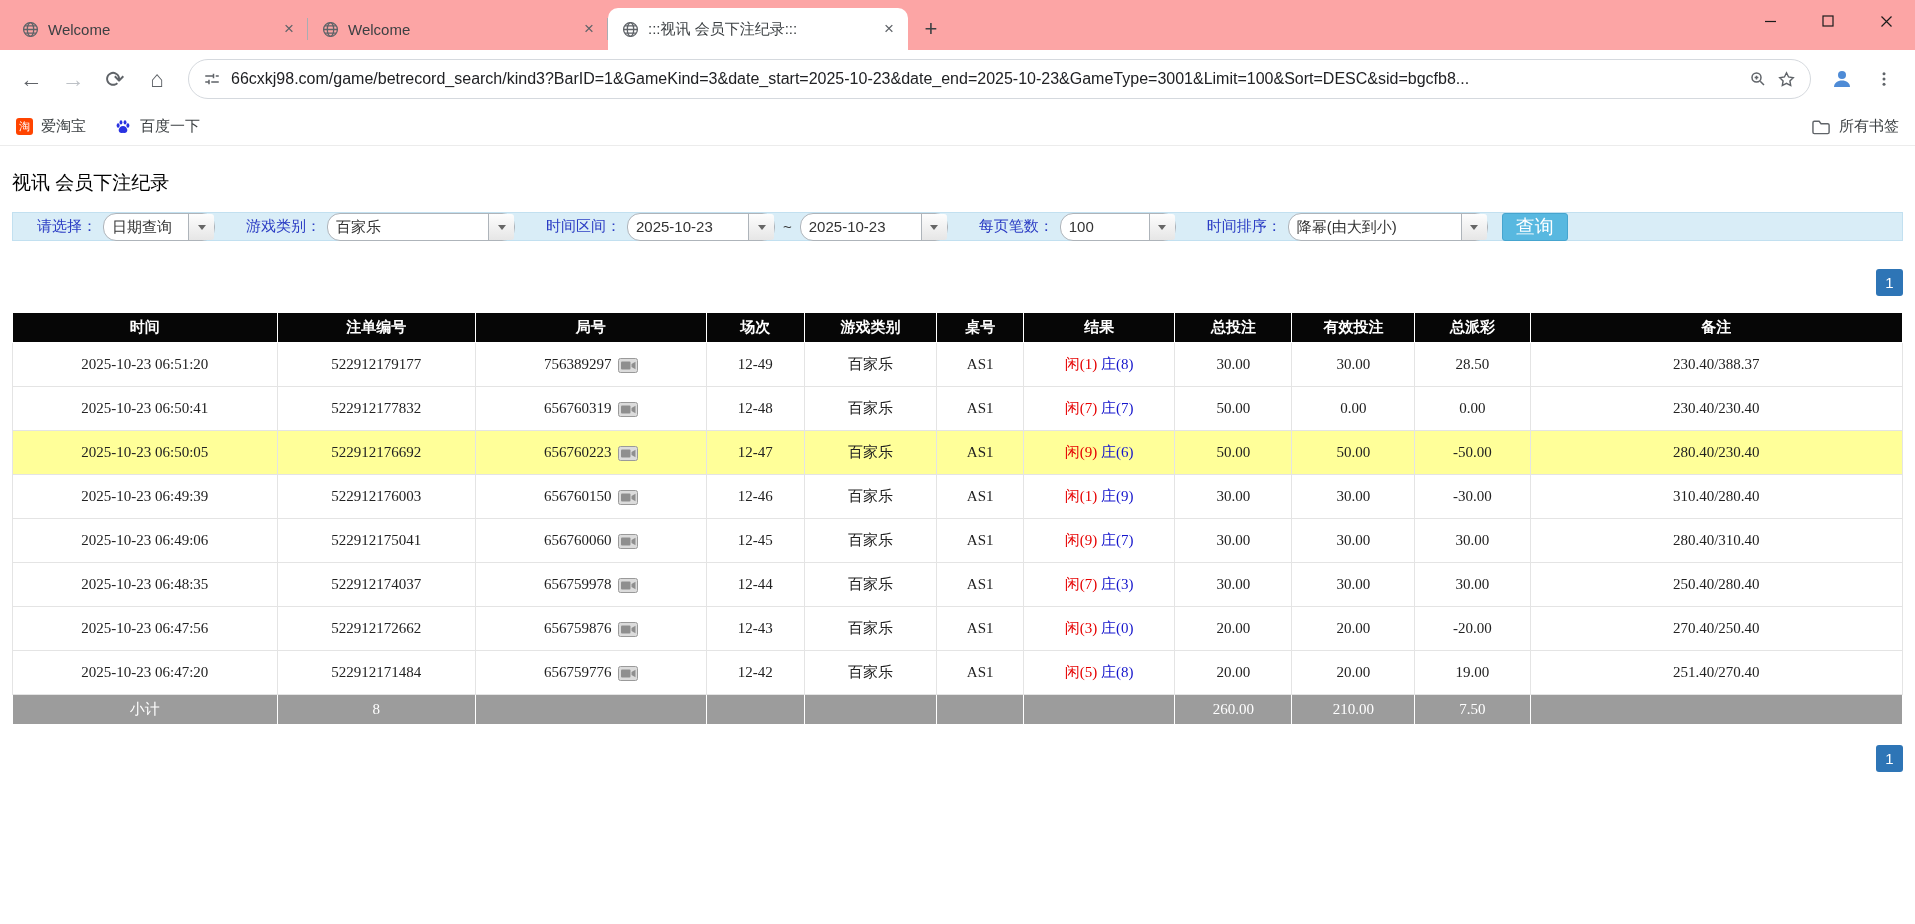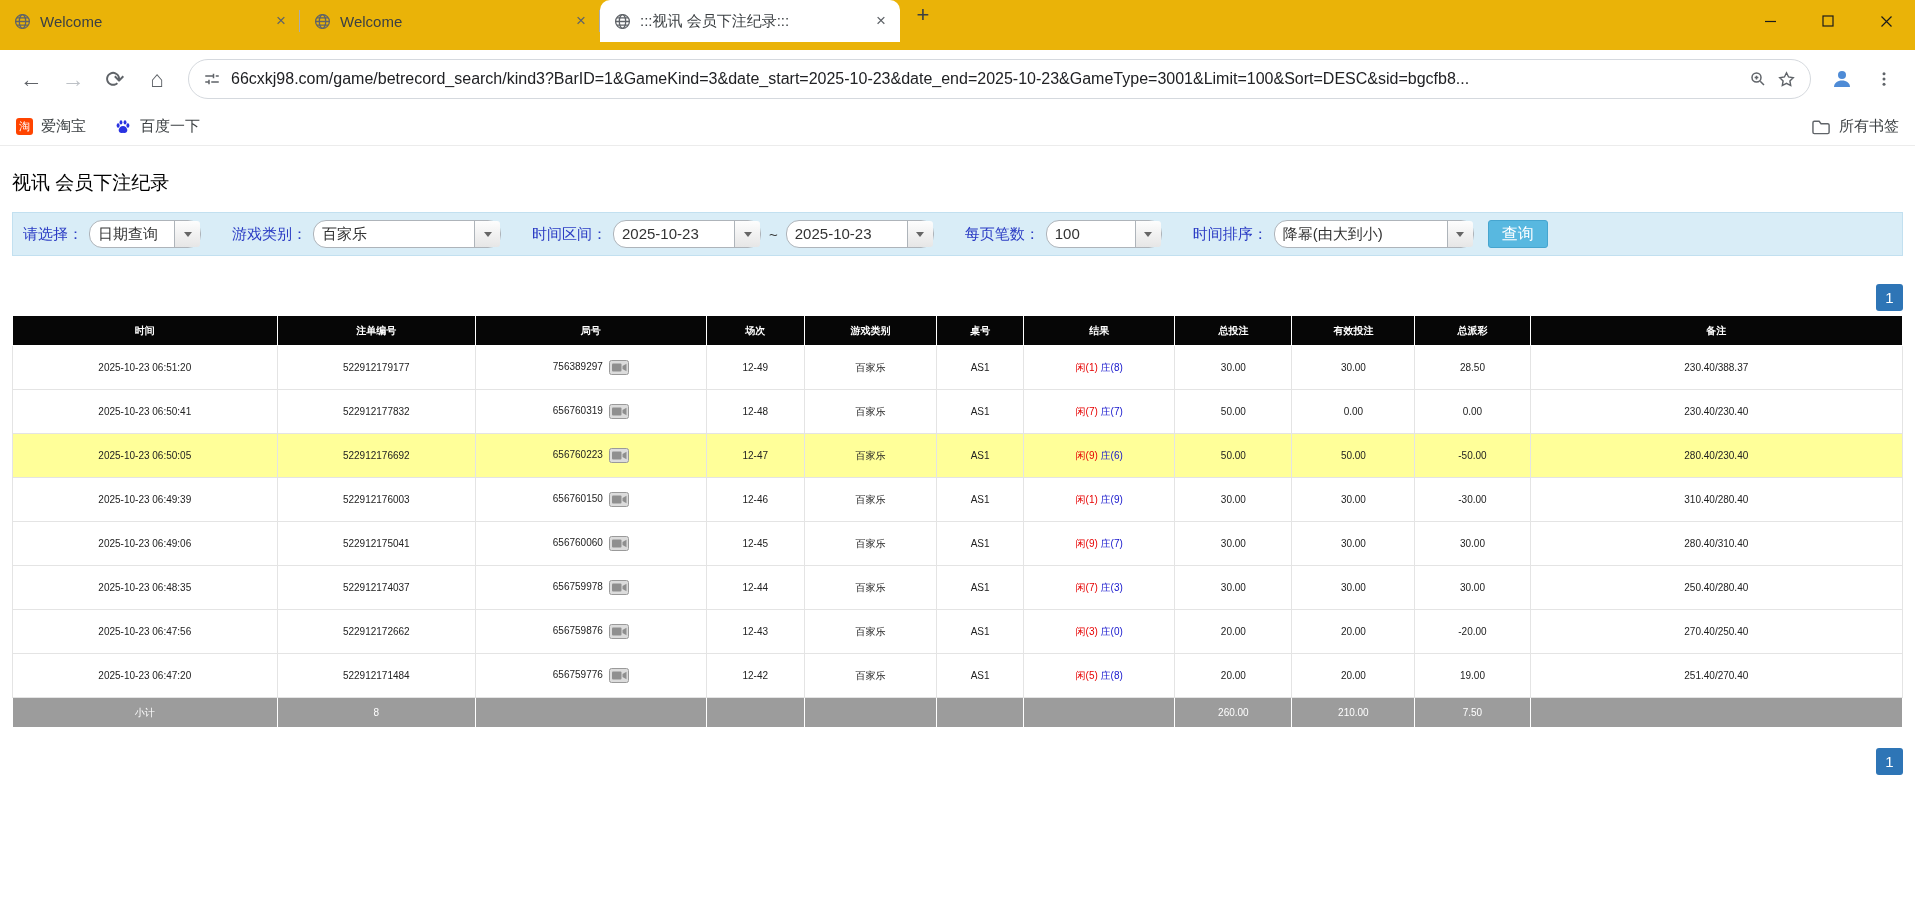--- a/index.html
+++ b/index.html
@@ -1,20 +1,20 @@
 <!DOCTYPE html>
 <html style="--pagination-active: #2e75b6; --highlight-row: #ffff99; --negative-value: #ff0000; --total-bet-link: #0066cc; --player-win-red: #e60000; --banker-win-blue: #1414cc; --filter-bar-bg: #d9edf7; --info-bar-bg: #d8eec6; --search-button-bg: #58b8e0;"><head>
 <meta charset="utf-8">
 <style>
   * { box-sizing: border-box; margin: 0; padding: 0; }
   html, body { width: 1915px; height: 924px; overflow: hidden; }
   body { font-family: "Liberation Sans", "DejaVu Sans", sans-serif; background: #fff; color: #202124; }
 
   
-  .tabbar { height: 50px; background: #eab308; display: flex; align-items: flex-start; padding-left: 0; position: relative; }
+  .tabbar { height: 50px; background: #fca5a5; display: flex; align-items: flex-end; padding-left: 8px; position: relative; }
   .tabs { display: flex; align-items: flex-end; }
   .tab { width: 300px; height: 42px; display: flex; align-items: center; padding: 0 8px 0 12px; border-radius: 10px 10px 0 0; font-size: 15px; color: #3c4043; position: relative; cursor: default; }
   .tab.active { background: #fff; }
   .tab:not(.active) .sep { position: absolute; right: 0; top: 10px; bottom: 10px; width: 1px; background: #a8adb3; }
   .tab .favicon { width: 20px; height: 20px; display: flex; align-items: center; justify-content: center; flex: none; }
   .tab-title { flex: 1; margin: 0 8px; white-space: nowrap; overflow: hidden; }
   .tab-close { width: 22px; height: 22px; border-radius: 50%; display: flex; align-items: center; justify-content: center; font-size: 17px; color: #5f6368; flex: none; }
   .newtab-btn { width: 30px; height: 30px; margin: 0 0 6px 8px; border-radius: 50%; display: flex; align-items: center; justify-content: center; font-size: 22px; color: #3c4043; }
   .window-controls { position: absolute; right: 0; top: 0; height: 42px; display: flex; }
   .win-btn { width: 58px; height: 42px; display: flex; align-items: center; justify-content: center; color: #1b1b1b; }
@@ -28,37 +28,37 @@
 
   .bookmarks { height: 38px; background: #fff; display: flex; align-items: center; padding: 0 16px; gap: 28px; font-size: 15px; color: #3c4043; border-bottom: 1px solid #ececec; }
   .bookmark { display: flex; align-items: center; gap: 8px; }
   .bm-icon-taobao { width: 17px; height: 17px; background: #ff4400; color: #fff; border-radius: 3px; font-size: 11px; display: flex; align-items: center; justify-content: center; flex: none; }
   .bookmarks-right { margin-left: auto; display: flex; align-items: center; gap: 8px; }
 
   
   .page { padding: 0 12px; }
   .page-title { margin-top: 24px; font-size: 19px; color: #000; }
 
-  .filter-bar { margin-top: 16px; background: var(--filter-bar-bg, #d9edf7); border: 1px solid #c2e0f0; height: 44px; display: flex; align-items: center; padding: 0 10px; gap: 6px; font-size: 15px; }
+  .filter-bar { margin-top: 16px; background: var(--filter-bar-bg, #d9edf7); border: 1px solid #c2e0f0; height: 29px; display: flex; align-items: center; padding: 0 24px; gap: 6px; font-size: 15px; }
   .filter-label { color: #2b3cc4; margin-left: 25px; }
   .combo { display: inline-flex; align-items: stretch; height: 28px; border: 1px solid #aeb4ba; background: #fff; border-radius: 13px; }
   .combo-value { padding: 0 8px; line-height: 26px; font-size: 15px; color: #333; white-space: nowrap; overflow: hidden; }
   .combo-arrow { width: 26px; border-left: 1px solid #aeb4ba; background: linear-gradient(#fdfdfd, #e6e6e6); display: flex; align-items: center; justify-content: center; border-radius: 0 3px 3px 0; }
   .combo-arrow::after { content: ''; border: 4px solid transparent; border-top: 5px solid #666; margin-top: 5px; }
   .tilde { color: #333; margin: 0 2px; }
-  .search-btn { height: 28px; padding: 0 13px; margin-left: 8px; background: var(--search-button-bg, #58b8e0); border: 1px solid #46a5cf; color: #fff; border-radius: 3px; font-size: 16px; font-family: inherit; cursor: pointer; }
+  .search-btn { height: 28px; padding: 0 13px; margin-left: 8px; background: var(--search-button-bg, #58b8e0); border: 1px solid #46a5cf; color: #fff; border-radius: 3px; font-size: 19px; font-family: inherit; cursor: pointer; }
 
   .info-bar { margin-top: 26px; background: var(--info-bar-bg, #d8eec6); height: 34px; display: flex; align-items: center; justify-content: space-between; padding: 0 12px; font-size: 14px; color: #333; }
   .info-right { color: var(--negative-value, #ff0000); }
 
   .pagination-row { display: flex; justify-content: flex-end; margin-top: 28px; }
   .pagination-row.bottom { margin-top: 20px; }
   .page-btn { min-width: 27px; height: 27px; padding: 0 7px; background: var(--pagination-active, #2e75b6); color: #fff; display: flex; align-items: center; justify-content: center; border-radius: 3px; font-size: 15px; cursor: pointer; }
 
-  .bet-table { width: 100%; border-collapse: collapse; margin-top: 4px; font-size: 10px; table-layout: fixed; }
+  .bet-table { width: 100%; border-collapse: collapse; margin-top: 16px; font-size: 15px; table-layout: fixed; font-family: Liberation Serif, serif; }
   .bet-table th { background: #060606; color: #fff; height: 30px; font-weight: bold; border: 1px solid #fff; }
   .bet-table tbody td { height: 44px; text-align: center; border: 1px solid #e4e4e4; color: #222; background: #fff; overflow: hidden; white-space: nowrap; }
   .bet-table tbody tr.highlight td { background: var(--highlight-row, #ffff99); }
   .bet-table tfoot td { background: #9c9c9c; color: #fff; border: 1px solid #fff; height: 30px; text-align: center; }
   .bet-table col.c1 { width: 14%; }  .bet-table col.c2 { width: 10.5%; }
   .bet-table col.c3 { width: 12.2%; } .bet-table col.c4 { width: 5.2%; }
   .bet-table col.c5 { width: 7%; }    .bet-table col.c6 { width: 4.6%; }
   .bet-table col.c7 { width: 8%; }    .bet-table col.c8 { width: 6.2%; }
   .bet-table col.c9 { width: 6.5%; }  .bet-table col.c10 { width: 6.1%; }
   .neg { color: var(--negative-value, #ff0000); }

